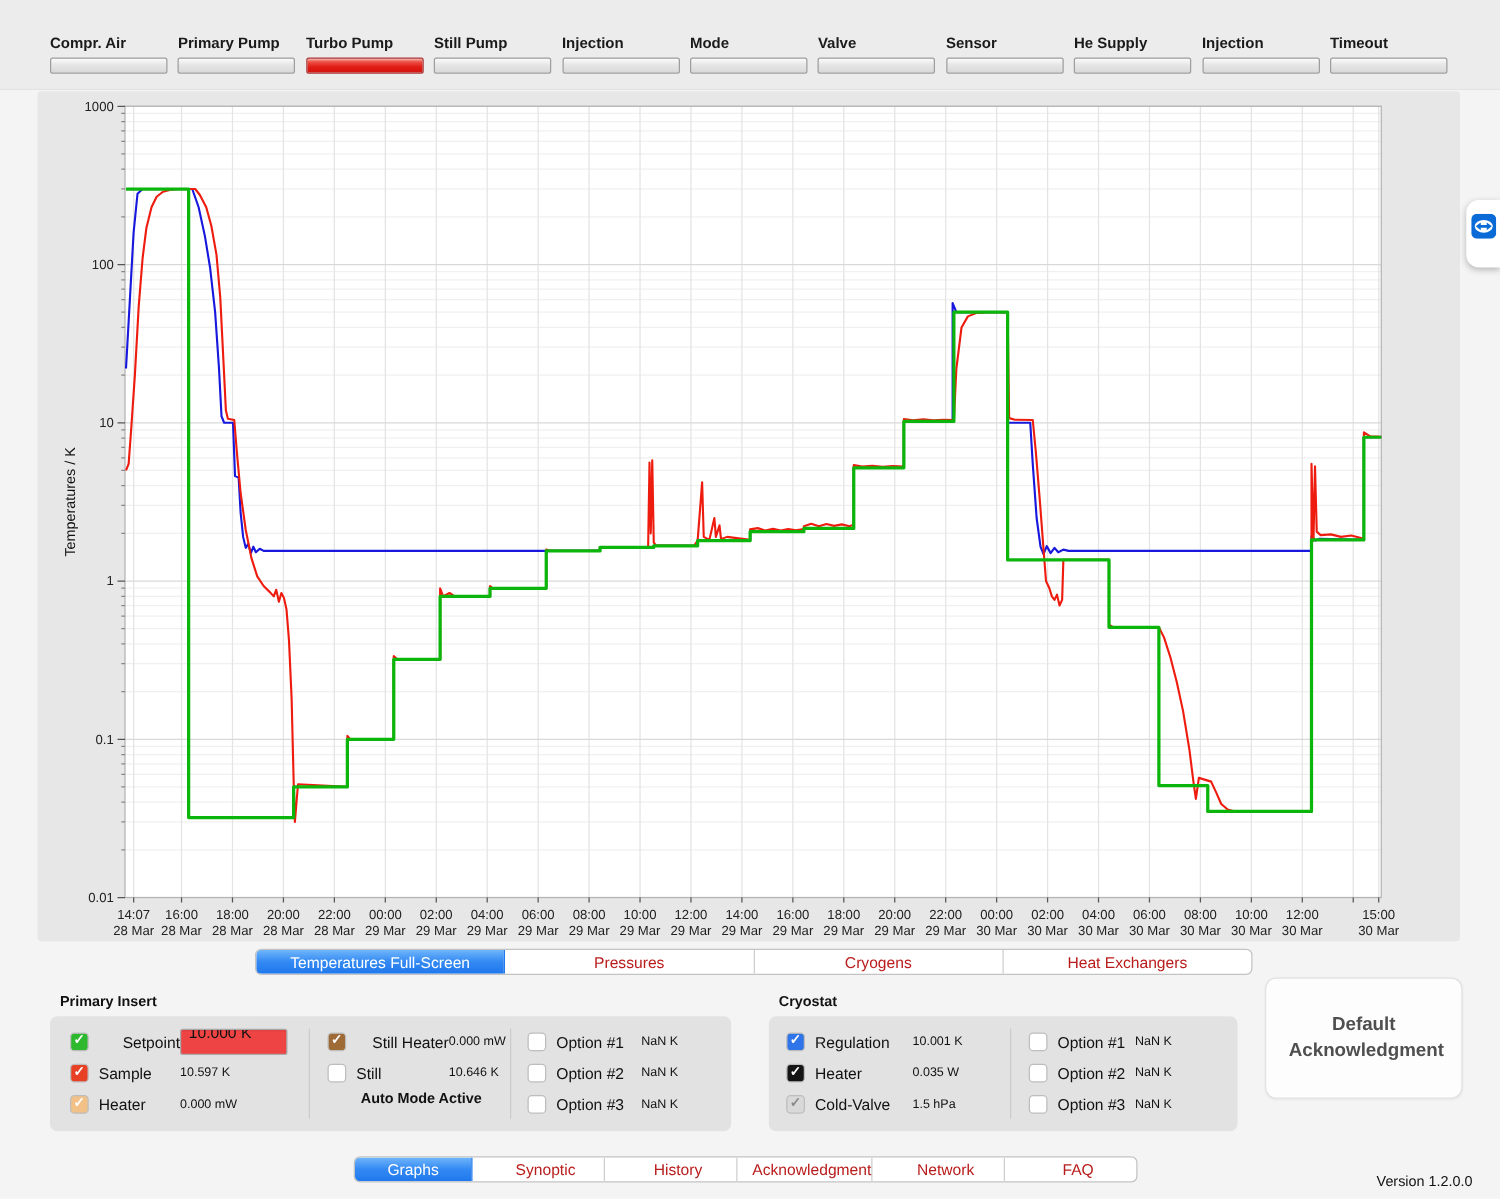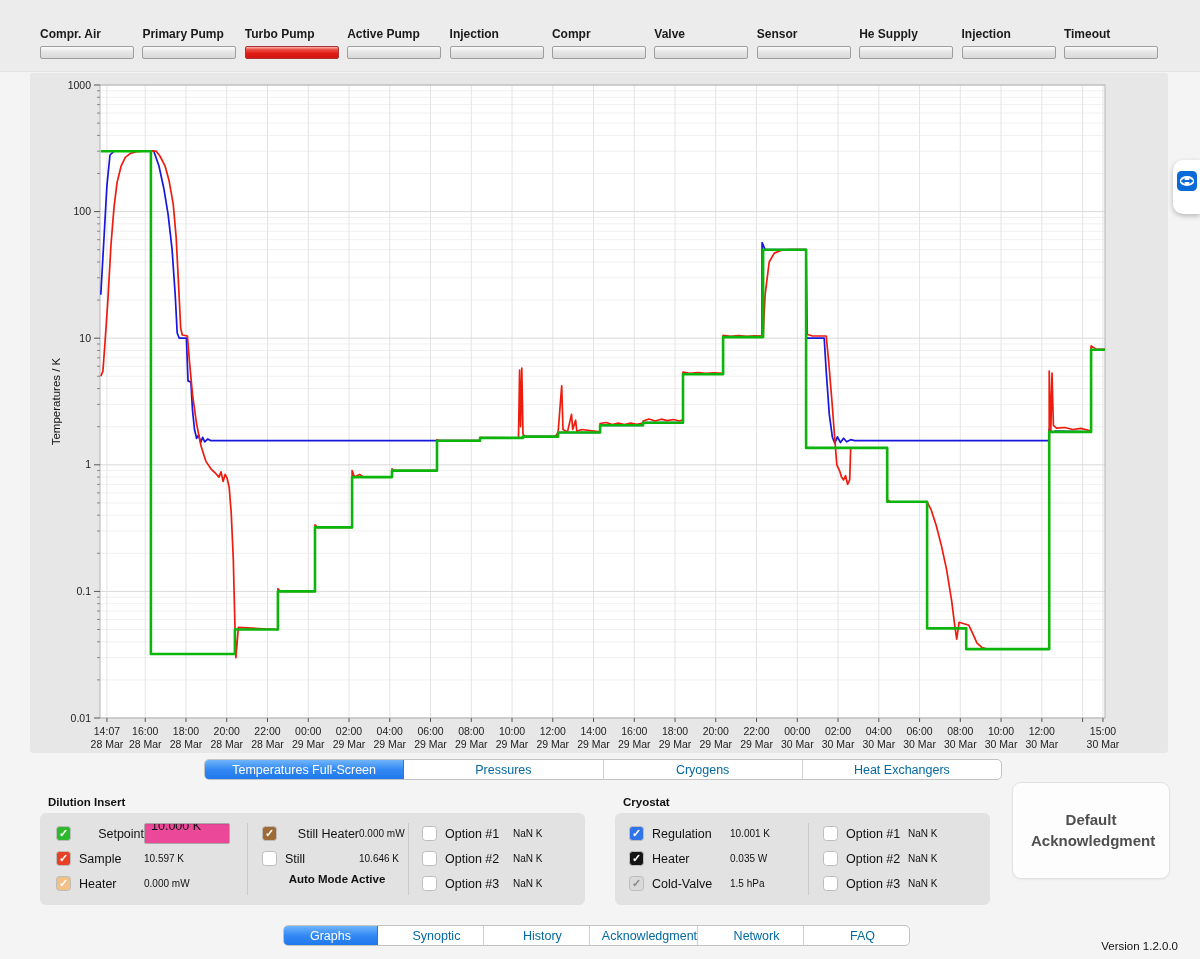--- a/index.html
+++ b/index.html
@@ -36,21 +36,21 @@
   .tick-label{font-family:"Liberation Sans",sans-serif;font-size:10.5px;fill:#222;}
   .axis-label{font-family:"Liberation Sans",sans-serif;font-size:11.5px;fill:#111;}
   
   .segbar{
     position:absolute;display:flex;background:#ffffff;
     border:1px solid #c3c3c3;border-radius:5px;overflow:hidden;height:21px;
     box-sizing:border-box;
   }
   .seg{
     flex:1;display:flex;align-items:center;justify-content:center;
-    font-size:12.5px;color:#0369a1;border-right:1px solid #cfcfcf;cursor:default;
+    font-size:12.5px;color:#b91c1c;border-right:1px solid #cfcfcf;cursor:default;
     white-space:nowrap;
   }
   .seg:last-child{border-right:none;}
   .seg.active{
     background:linear-gradient(180deg,#6fb5fa 0%,#3389f3 50%,#1f78ec 100%);
     color:#ffffff;border-right-color:#1f78ec;
   }
   .view-tabs{left:204px;top:759px;width:798px;}
   .main-tabs{left:283px;top:925px;width:627px;gap:12px;}
   
@@ -63,21 +63,21 @@
   .cb{
     width:15px;height:15px;border-radius:3.5px;border:1px solid #bdbdbd;
     box-sizing:border-box;display:flex;align-items:center;justify-content:center;
     background:#fff;flex:0 0 auto;
   }
   .cb .chk{font-size:11px;line-height:1;font-weight:bold;transform:translateY(-0.5px);}
   .plabel{font-size:12.5px;color:#111;margin-left:8px;white-space:nowrap;}
   .pvalue{font-size:10px;color:#111;white-space:nowrap;}
   .vinput{
     width:86px;height:21px;box-sizing:border-box;border:1px solid #a9a9a9;border-radius:2px;
-    background:#ec4899;font-family:"Liberation Sans",sans-serif;font-size:12.5px;color:#111;
+    background:#ef4444;font-family:"Liberation Sans",sans-serif;font-size:12.5px;color:#111;
     padding:0 0 16px 6px;box-shadow:inset 0 1px 1px rgba(0,0,0,0.07);
   }
   .vdiv{position:absolute;top:10px;bottom:10px;width:1px;background:#cbcbcb;}
   .auto-mode{font-size:11.5px;font-weight:bold;color:#111;text-align:center;width:150px;margin-top:3px;}
   
   .ack-btn{
     position:absolute;left:1012px;top:782px;width:156px;height:95px;
     background:#fdfdfd;border:1px solid #e2e2e2;border-radius:9px;
     display:flex;align-items:center;justify-content:center;text-align:center;
     font-size:15px;font-weight:bold;color:#4f4f4f;line-height:1.35;cursor:default;
@@ -102,29 +102,29 @@
   </div>
   <div class="indicator">
     <span class="ilabel">Primary Pump</span>
     <div class="ibar"></div>
   </div>
   <div class="indicator">
     <span class="ilabel">Turbo Pump</span>
     <div class="ibar alarm"></div>
   </div>
   <div class="indicator">
-    <span class="ilabel">Active Pump</span>
+    <span class="ilabel">Still Pump</span>
     <div class="ibar"></div>
   </div>
   <div class="indicator">
     <span class="ilabel">Injection</span>
     <div class="ibar"></div>
   </div>
   <div class="indicator">
-    <span class="ilabel">Compr</span>
+    <span class="ilabel">Mode</span>
     <div class="ibar"></div>
   </div>
   <div class="indicator">
     <span class="ilabel">Valve</span>
     <div class="ibar"></div>
   </div>
   <div class="indicator">
     <span class="ilabel">Sensor</span>
     <div class="ibar"></div>
   </div>
@@ -353,21 +353,21 @@
     </svg>
 </div>
 
 <div class="segbar view-tabs">
   <div class="seg active">Temperatures Full-Screen</div>
   <div class="seg">Pressures</div>
   <div class="seg">Cryogens</div>
   <div class="seg">Heat Exchangers</div>
 </div>
 
-<div class="section-title" style="left:48px;top:796px;">Dilution Insert</div>
+<div class="section-title" style="left:48px;top:796px;">Primary Insert</div>
 <div class="info-panel" style="left:40px;top:813px;width:545px;height:92px;">
   <div class="pcol" style="left:16px;">
     <div class="prow">
       <span class="cb" style="background: rgb(46, 184, 46);">
           <span class="chk" style="color: rgb(255, 255, 255);">✓</span>
         </span>
       <span class="plabel" style="width:65px;text-align:right;">Setpoint</span>
       <input class="vinput" value="10.000 K" style="">
     </div>
     <div class="prow">

